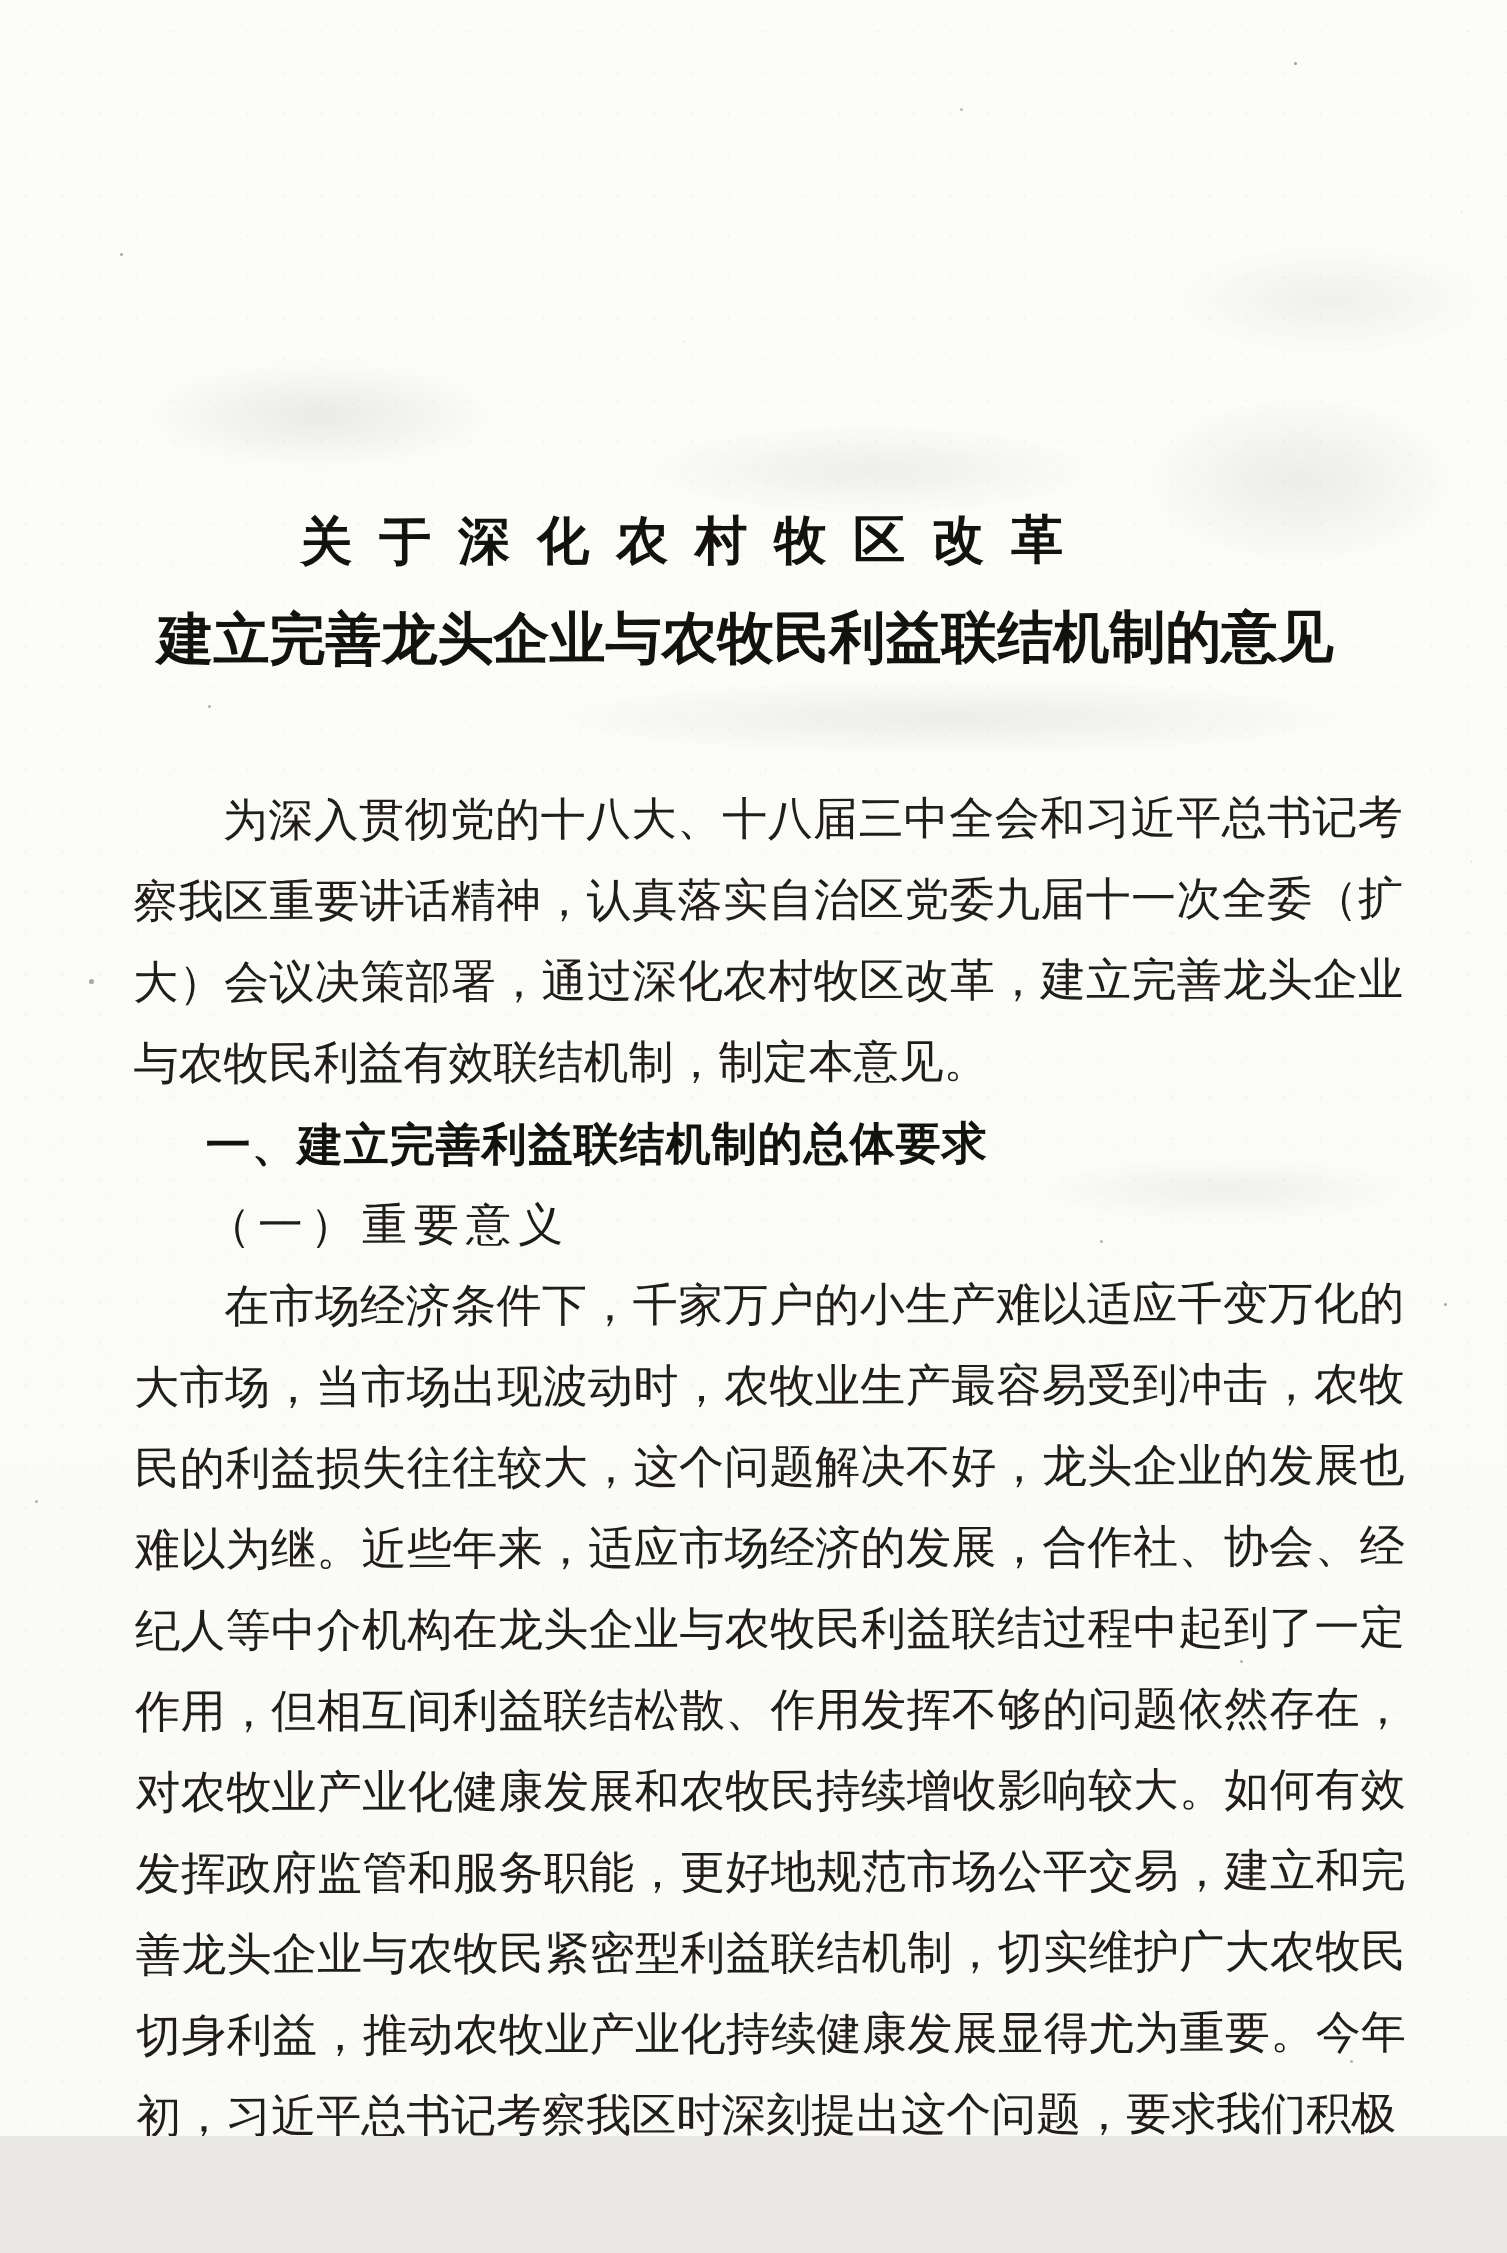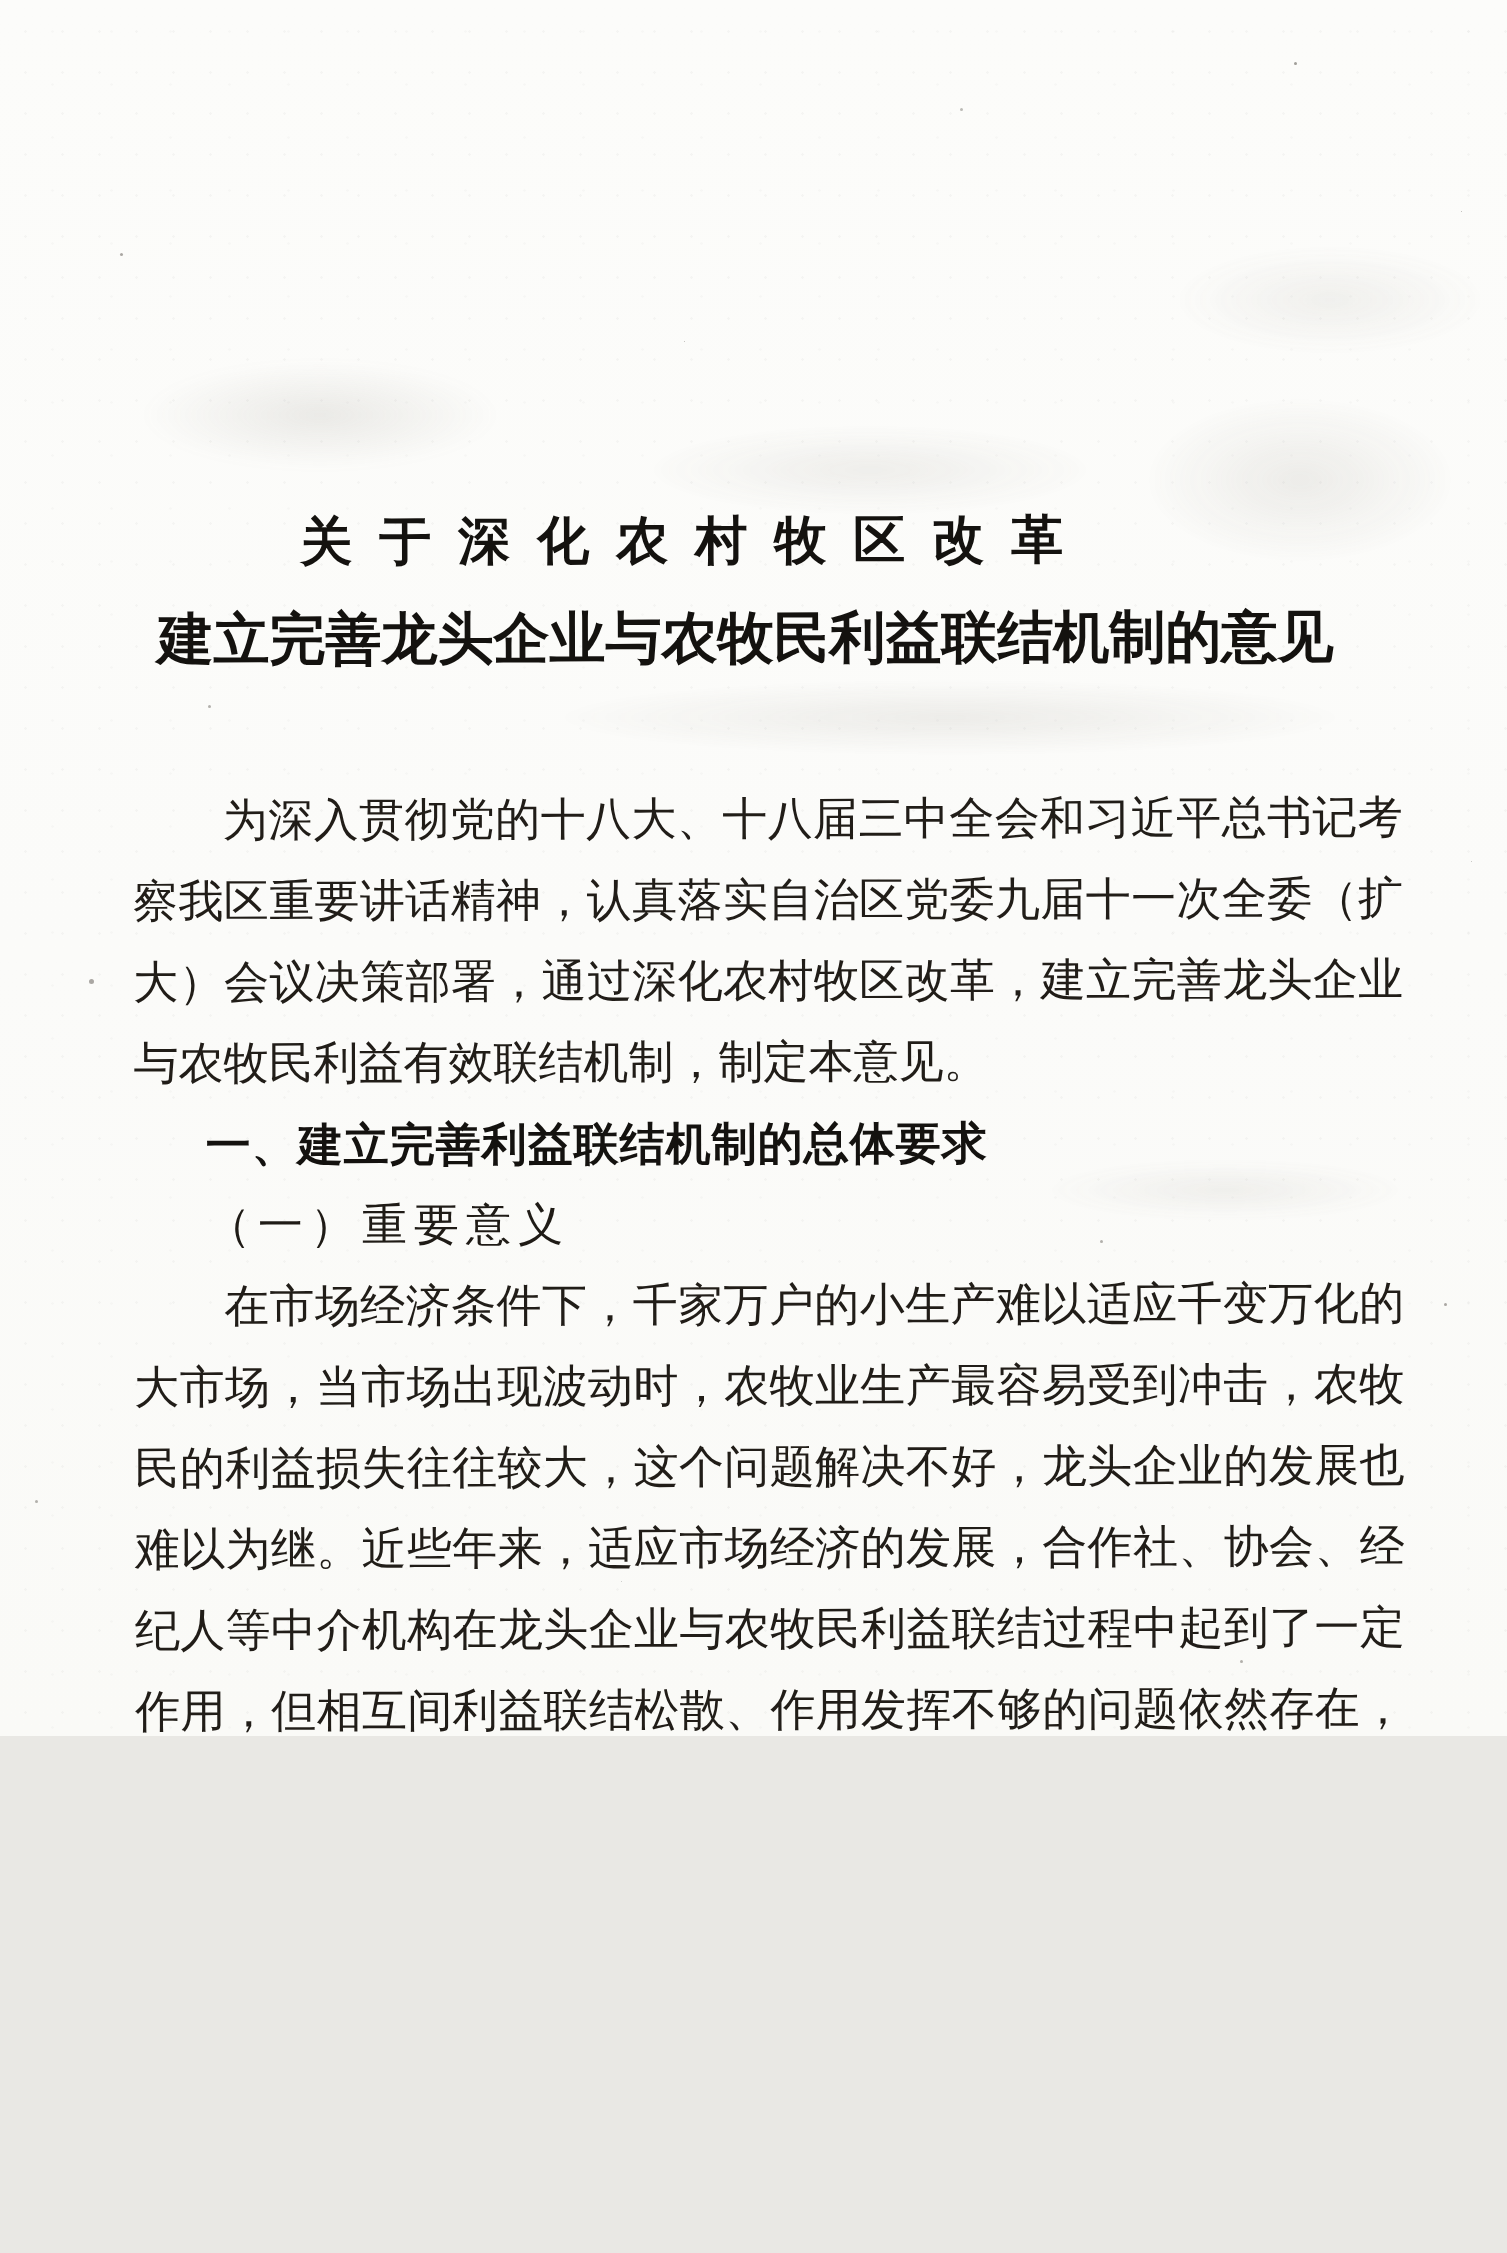--- a/index.html
+++ b/index.html
@@ -8,21 +8,21 @@
   }
   body {
     width: 1507px;
     height: 2253px;
     background: #e9e8e4;
     font-family: "Liberation Serif", "DejaVu Serif", serif;
   }
   .page {
     position: relative;
     width: 1507px;
-    height: 1736px;
+    height: 2136px;
     background: linear-gradient(180deg, #fcfcfa 0%, #fbfbf9 55%, #fafaf7 100%);
     overflow: hidden;
     color: #26221d;
   }
   
   .grain {
     position: absolute;
     inset: 0;
     background-image:
       radial-gradient(rgba(0,0,0,.028) 1px, transparent 1.4px),

